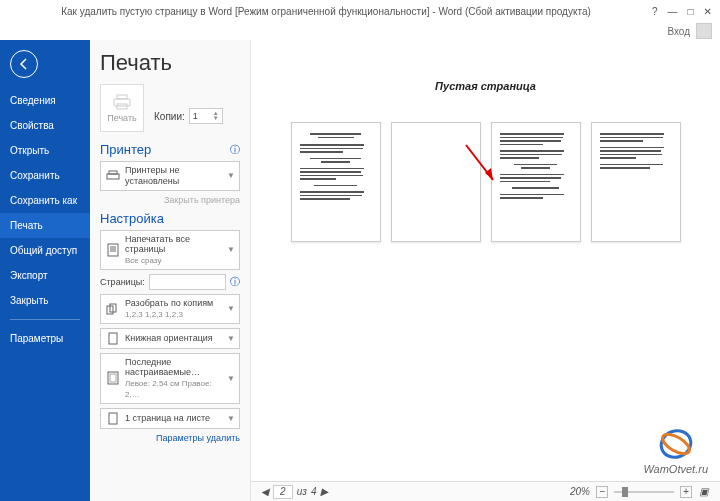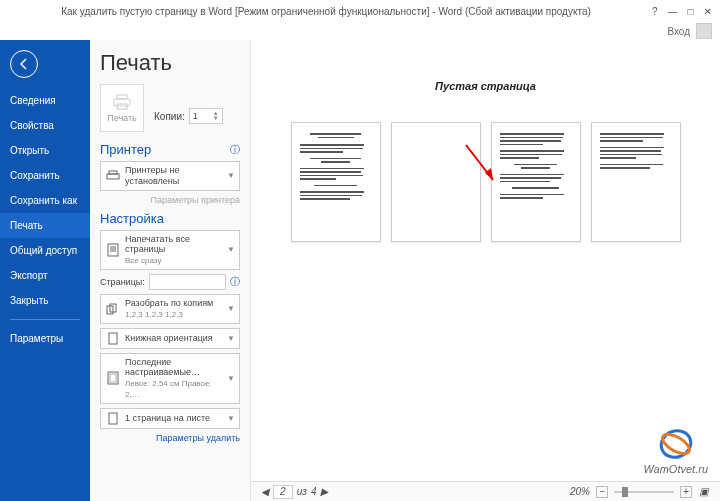--- a/index.html
+++ b/index.html
@@ -121,21 +121,21 @@
       <div class="combo">
         <span class="icon">
             <svg width="14" height="12" viewBox="0 0 14 12">
               <rect x="1" y="4" width="12" height="5" fill="none" stroke="#666"></rect>
               <rect x="3" y="1" width="8" height="3" fill="none" stroke="#666"></rect>
             </svg>
           </span>
         <span class="txt">Принтеры не установлены</span>
         <span class="caret">▼</span>
       </div>
-      <div class="link linkd">Параметры принтера</div>
+      <div class="link linkd">Закрыть принтера</div>
 
       <h2>
           <span>Настройка</span>
         </h2>
       <div class="combo">
         <span class="icon">
             <svg width="12" height="14" viewBox="0 0 12 14">
               <rect x="1" y="1" width="10" height="12" fill="none" stroke="#666"></rect>
               <line x1="3" y1="4" x2="9" y2="4" stroke="#666"></line>
               <line x1="3" y1="6" x2="9" y2="6" stroke="#666"></line>

